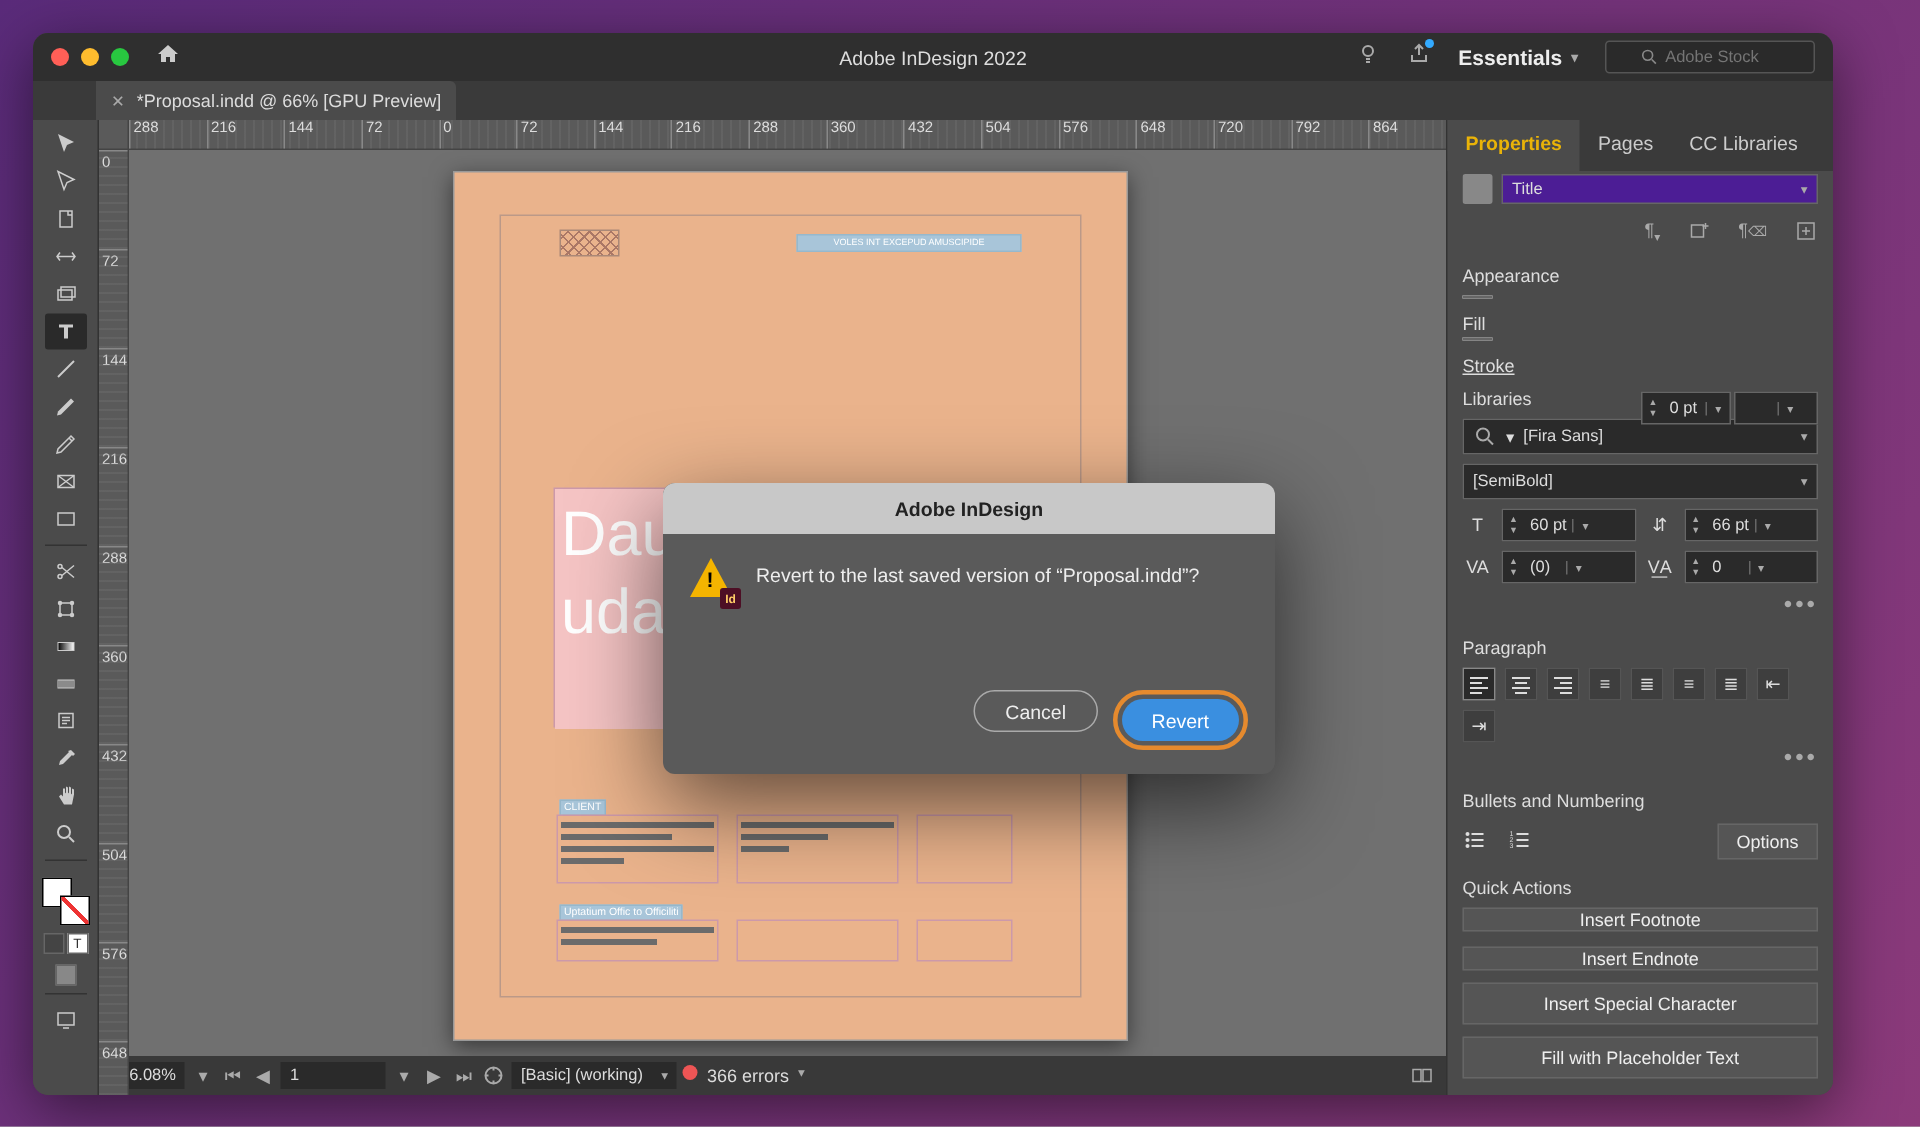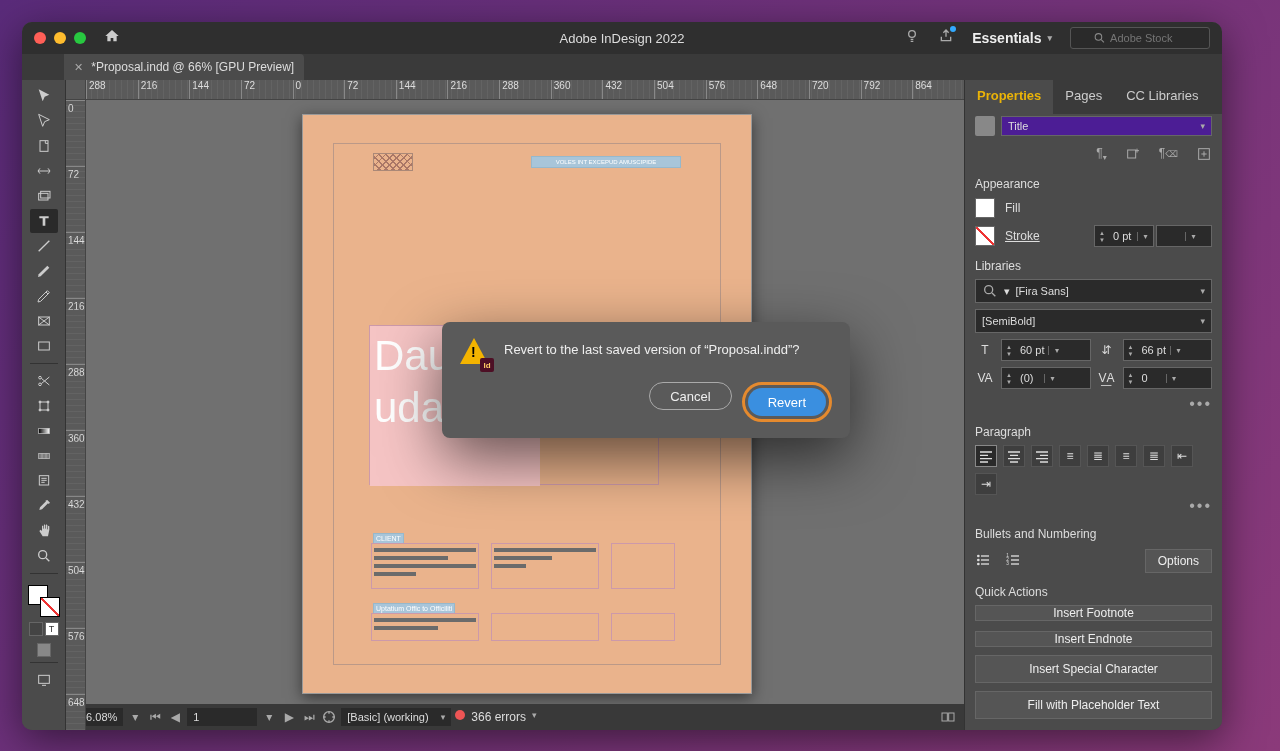--- a/index.html
+++ b/index.html
@@ -60,21 +60,21 @@
   .panel-tabs { display:flex; height:34px; background:#3a3a3a; }
   .ptab { padding:8px 12px; font-size:13px; color:#ccc; cursor:pointer; }
   .ptab.active { background:#4b4b4b; color:#eab308; font-weight:600; }
   .props-body { flex:1; overflow:hidden; padding:0 10px 12px; }
   .textstyle-row { display:flex; align-items:center; gap:6px; margin-top:2px; height: 20px; overflow:hidden;}
   .ts-swatch { width:20px; height:20px; background:#888; border-radius:2px; }
   .ts-dd { flex:1; height:20px; background:#4c1d95; border:1px solid #666; display:flex; align-items:center; padding:0 6px; justify-content:space-between; font-size:11px; }
   .chev { font-size:9px; color:#aaa; }
   .icon-row { display:flex; gap:18px; margin:10px 0 6px; color:#aaa; justify-content:flex-end;}
   .sect-title { font-size:12px; color:#ddd; margin:12px 0 6px; }
-  .sw-line { display:flex; align-items:center; gap:10px; height:22px; margin-bottom:6px; }
+  .sw-line { display:flex; gap:10px; height:22px; margin-bottom:6px;flex-direction:column; }
   .sw-box { width:20px; height:20px; border:1px solid #666; }
   .sw-box.white { background:#fff; }
   .sw-box.stroke { background:#fff; position:relative; } .sw-box.stroke::after { content:''; position:absolute; inset:0; background:linear-gradient(45deg, transparent 45%, #e33 45%, #e33 55%, transparent 55%); }
   .sw-label { color:#ddd; font-size:12px; }
   .sw-label.u { text-decoration: underline; }
   .num-field { display:flex; align-items:center; height:22px; background:#2a2a2a; border:1px solid #666; }
   .spin { width:14px; display:flex; flex-direction:column; justify-content:center; align-items:center; gap:1px; }
   .spin span { font-size:6px; color:#aaa; line-height:6px; }
   .num-val { padding:0 4px; font-size:11px; min-width:28px; }
   .num-dd { width:16px; border-left:1px solid #666; display:flex; align-items:center; justify-content:center; font-size:8px; color:#aaa; }
@@ -91,21 +91,21 @@
   .qa-row { display:flex; gap:10px; margin-bottom:8px;flex-direction:column; }
   .qa-row .qa-btn { flex:1; }
   .dialog { position:absolute; top:300px; left:420px; width:408px; background:#5a5a5a; border-radius:8px; box-shadow:0 20px 60px rgba(0,0,0,0.6); overflow:hidden; z-index:50; color:#eee; }
   .dlg-title { height:34px; background:#c8c8c8; color:#222; display:flex; align-items:center; justify-content:center; font-size:13px; font-weight:600; }
   .dlg-body { padding:16px 18px 14px; display:flex; gap:14px; }
   .dlg-icon { width:30px; height:30px; position:relative; }
   .warn-tri { width:0; height:0; border-left:14px solid transparent; border-right:14px solid transparent; border-bottom:26px solid #f4b400; position:absolute; top:0; left:0; }
   .warn-ex { position:absolute; top:6px; left:11px; color:#000; font-weight:bold; font-size:14px; }
   .id-badge { position:absolute; bottom:-4px; right:-4px; width:14px; height:14px; background:#4d0f25; border-radius:2px; color:#fc6; font-size:8px; display:flex; align-items:center; justify-content:center; font-weight:bold; }
   .dlg-msg { flex:1; font-size:13px; color:#eee; padding-top:4px; }
-  .dlg-actions { display:flex; justify-content:flex-end; gap:10px; padding:0 18px 16px; }
+  .dlg-actions { display:flex; justify-content:flex-end; gap:10px; padding:0 18px 16px;margin-top:44px; }
   .dlg-btn { height:28px; padding:0 20px; border-radius:14px; font-size:13px; cursor:pointer; display:flex; align-items:center; }
   .dlg-cancel { background:transparent; border:1px solid #aaa; color:#eee; }
   .dlg-revert-wrap { padding:3px; border:3px solid #e58a2e; border-radius:20px; }
   .dlg-revert { background:#3a8fe0; color:#fff; border:none; }
   svg { width:16px; height:16px; }
 </style>
 </head>
 <body>
 
 <div class="app-window">
@@ -553,20 +553,21 @@
           <div class="qa-btn">Insert Footnote</div>
           <div class="qa-btn">Insert Endnote</div>
         </div>
         <div class="qa-btn" style="margin-bottom:8px;">Insert Special Character</div>
         <div class="qa-btn">Fill with Placeholder Text</div>
       </div>
     </div>
   </div>
 
   <div class="dialog">
+    <div class="dlg-title">Adobe InDesign</div>
     <div class="dlg-body">
       <div class="dlg-icon">
         <div class="warn-tri"></div>
           <div class="warn-ex">!</div>
           <div class="id-badge">Id</div>
       </div>
       <div class="dlg-msg">Revert to the last saved version of “Proposal.indd”?</div>
     </div>
     <div class="dlg-actions">
       <div class="dlg-btn dlg-cancel">Cancel</div>

